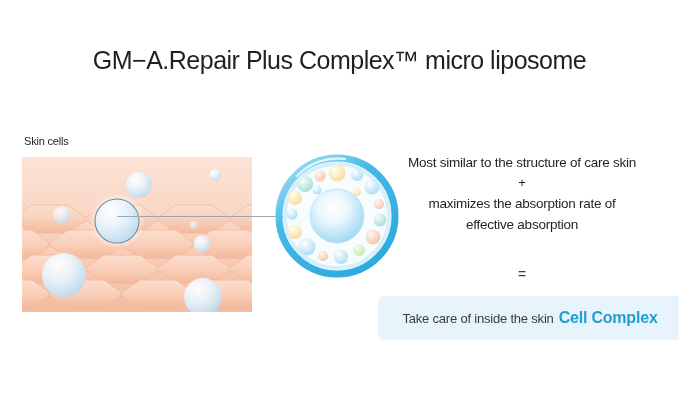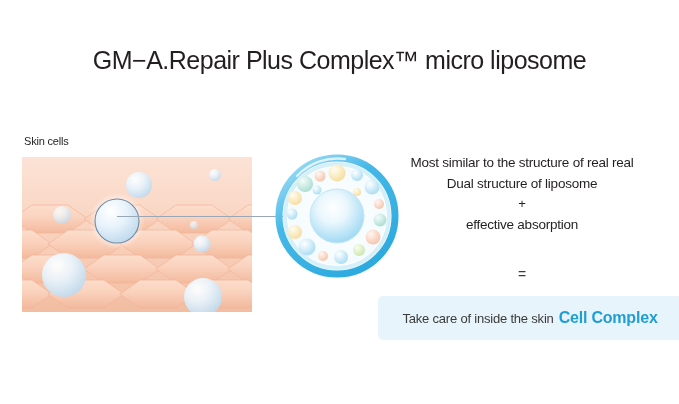--- a/index.html
+++ b/index.html
@@ -274,23 +274,23 @@
       <circle cx="44" cy="38" r="4.5" fill="url(#dBlue)"></circle>
       <circle cx="84" cy="40" r="4" fill="url(#dYellow)"></circle>
     </g>
 
     <circle cx="64" cy="64" r="27" fill="url(#coreGrad)"></circle>
     <circle cx="64" cy="64" r="27" fill="none" stroke="#bfe7f7" stroke-width="1"></circle>
   </svg>
 </div>
 
 <div id="description">
-  <span class="ln">Most similar to the structure of real real</span>
-  <span class="ln">Dual structure of liposome</span>
+  <span class="ln">Most similar to the structure of care skin</span>
   <span class="op">+</span>
+  <span class="ln">maximizes the absorption rate of</span>
   <span class="ln">effective absorption</span>
 </div>
 
 <div id="equals-sign">=</div>
 
 <div id="callout-box">
   <span id="callout-text">Take care of inside the skin</span>
   <span id="callout-highlight">Cell Complex</span>
 </div>
 

